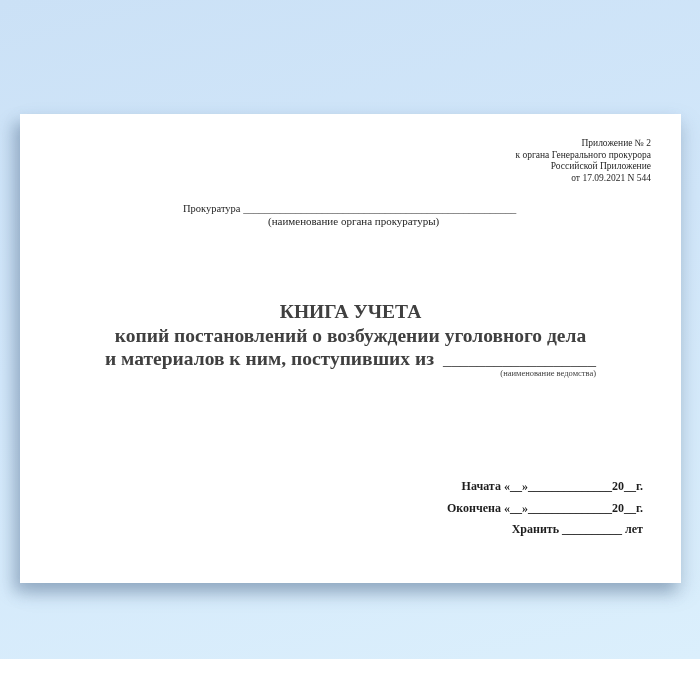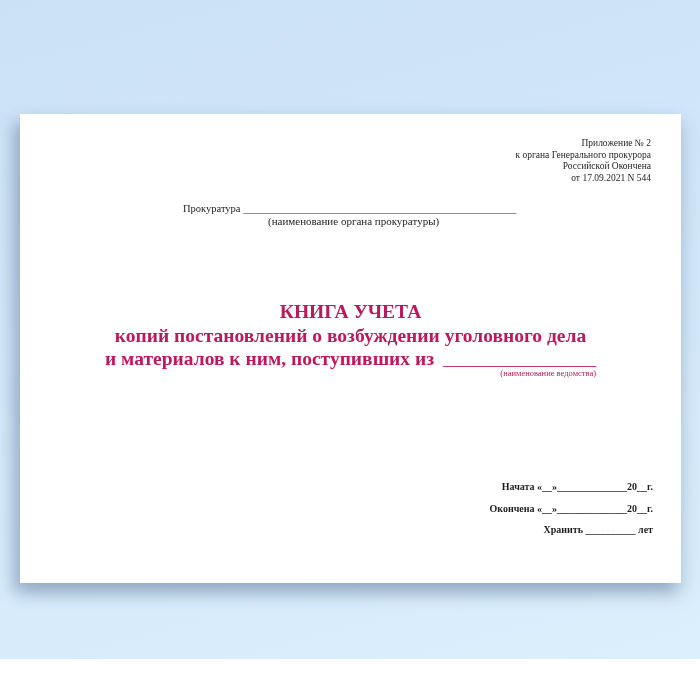--- a/index.html
+++ b/index.html
@@ -29,45 +29,45 @@
     position:absolute;top:88px;left:163px;
     font-size:10.5px;line-height:13px;white-space:nowrap;
   }
   .blanktext{letter-spacing:0;font-weight:normal;}
   .prok-caption{
     font-size:11px;line-height:10px;margin-left:85px;margin-top:1px;white-space:nowrap;
   }
   .title{
     position:absolute;left:0;right:0;top:186px;
     text-align:center;font-weight:bold;font-size:19.5px;line-height:23.5px;
-    color:#be185d;white-space:nowrap;
+    color:#404040;white-space:nowrap;
   }
   .t-blank{
     position:relative;display:inline-block;margin-left:9px;font-weight:normal;
   }
   .t-blank .blanktext{font-size:17px;}
   .t-caption{
     position:absolute;left:0;right:0;top:21px;
     text-align:right;font-weight:normal;font-size:8.5px;line-height:10px;white-space:nowrap;
   }
   .dates{
-    position:absolute;top:362px;right:28px;
-    text-align:right;font-weight:bold;font-size:10px;line-height:21.5px;white-space:nowrap;
+    position:absolute;top:362px;right:38px;
+    text-align:right;font-weight:bold;font-size:12px;line-height:21.5px;white-space:nowrap;
   }
 </style>
 </head>
 <body>
 
 <div class="scene">
   <div class="paper">
 
     <div class="corner-ref">
       <div>Приложение № 2</div>
       <div>к органа Генерального прокурора</div>
-      <div>Российской Окончена</div>
+      <div>Российской Приложение</div>
       <div>от 17.09.2021 N 544</div>
     </div>
 
     <div class="prok">
       <span>Прокуратура</span>
       <span class="blanktext">____________________________________________________</span>
       <div class="prok-caption">(наименование органа прокуратуры)</div>
     </div>
 
     <div class="title">

